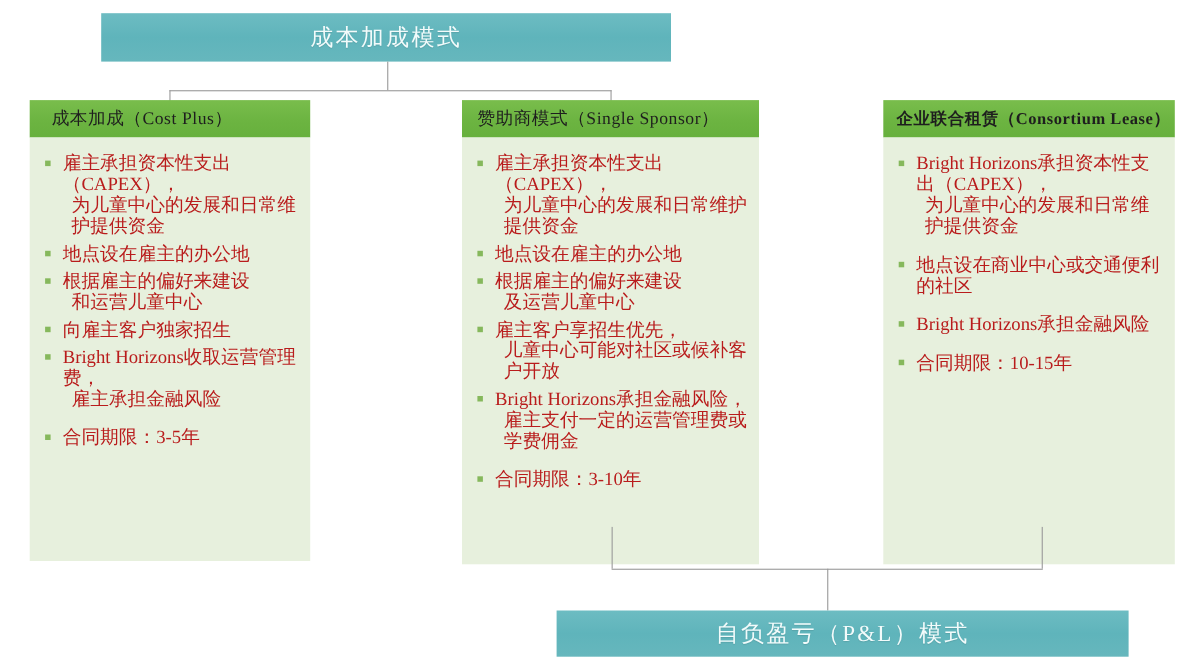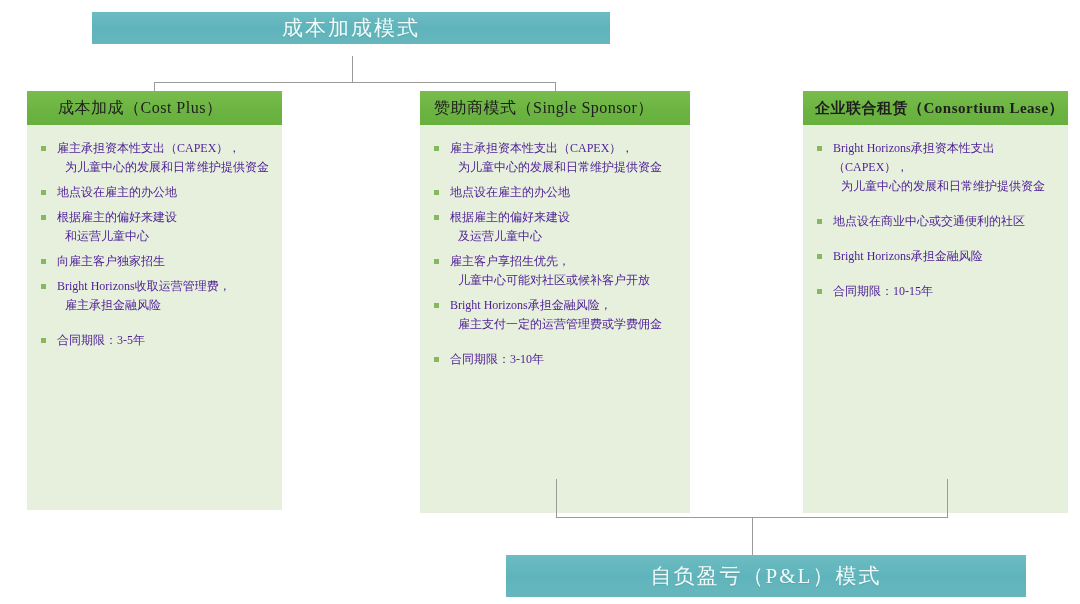--- a/index.html
+++ b/index.html
@@ -26,21 +26,21 @@
     align-items: center;
     justify-content: center;
     color: #f2fbfb;
     letter-spacing: 2px;
     text-shadow: 0 1px 1px rgba(0,0,0,0.10);
   }
   #banner-top {
     left: 92px;
     top: 12px;
     width: 518px;
-    height: 32px;
+    height: 44px;
     font-size: 21px;
   }
   #banner-bottom {
     left: 506px;
     top: 555px;
     width: 520px;
     height: 42px;
     font-size: 21px;
   }
 
@@ -55,41 +55,41 @@
   
   .column {
     position: absolute;
   }
   .col-header {
     background: linear-gradient(180deg, #79bd4c 0%, #6cb441 55%, #67b03d 100%);
     height: 34px;
     display: flex;
     align-items: center;
     box-sizing: border-box;
-    padding-left: 31px;
+    padding-left: 20px;
     color: #1e1e1e;
     font-size: 16px;
     letter-spacing: 0.5px;
     white-space: nowrap;
   }
   .col-body {
     background: #e7f0dd;
     box-sizing: border-box;
     padding: 14px 10px 10px 10px;
   }
   .bullet-list {
     list-style: none;
     margin: 0;
     padding: 0;
   }
   .bullet-item {
     position: relative;
     padding-left: 20px;
-    color: #4c1d95;
-    font-size: 12px;
+    color: #b91c1c;
+    font-size: 17px;
     line-height: 19px;
     margin-bottom: 6px;
   }
   .bullet-item .marker {
     position: absolute;
     left: 4px;
     top: 7px;
     width: 5px;
     height: 5px;
     background: #86b85c;

